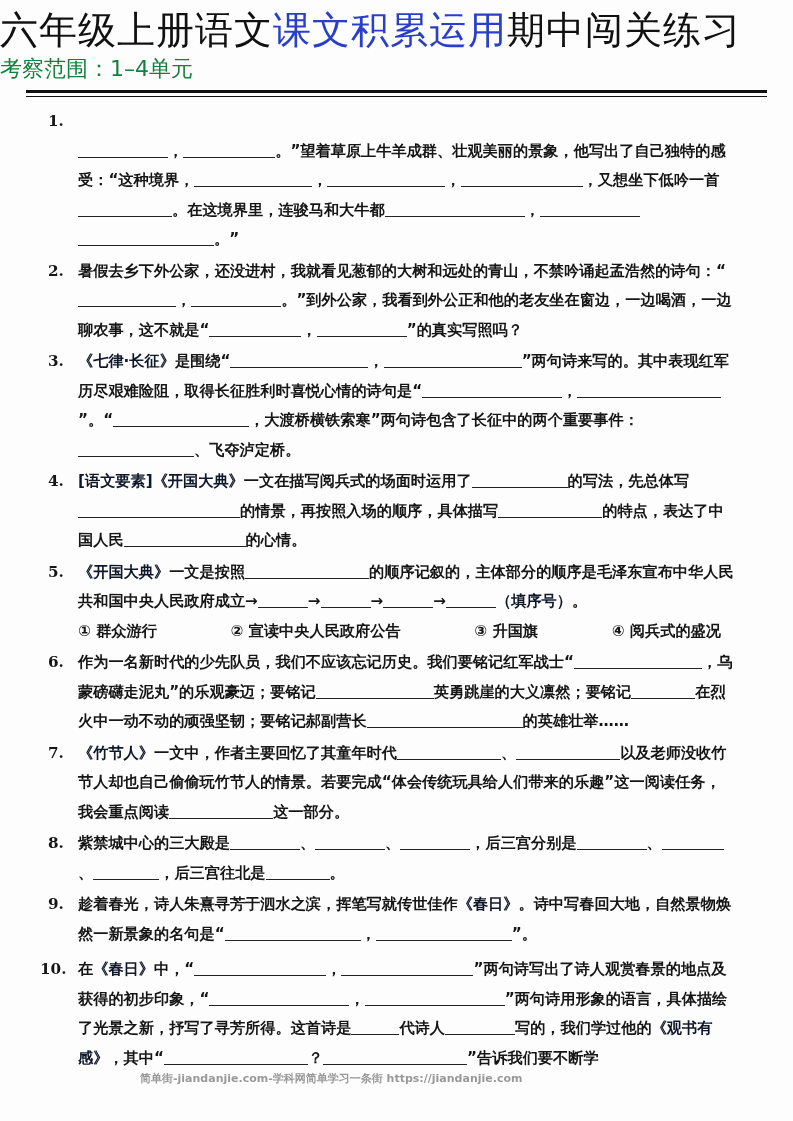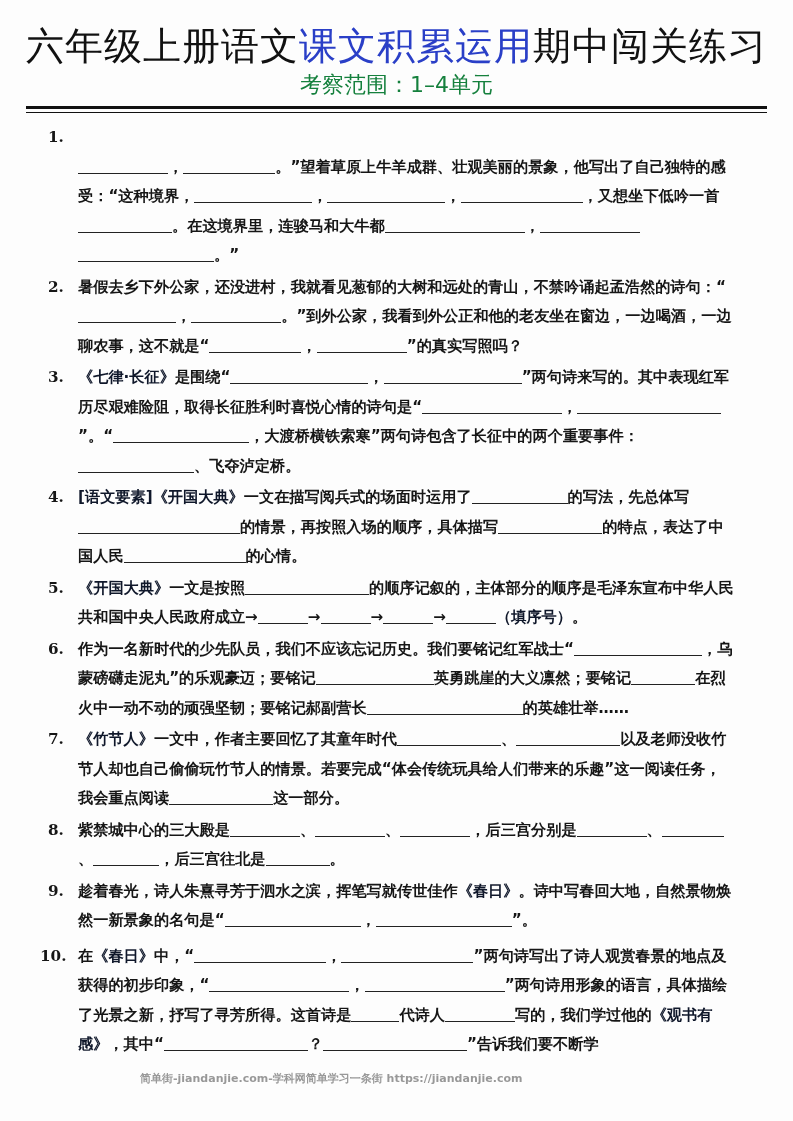--- a/index.html
+++ b/index.html
@@ -1,21 +1,21 @@
 <!DOCTYPE html>
 <html><head>
 <meta charset="utf-8">
 <style>
   html, body { margin: 0; padding: 0; }
   body {
     width: 793px; height: 1121px; background: #fdfdfd; overflow: hidden;
     font-family: "DejaVu Sans", "Liberation Sans", sans-serif; color: #161616;
     position: relative;
   }
-  .header { text-align: center; padding-top: 22px; }
+  .header { padding-top: 6px; }
   .title { font-size: 38px; line-height: 48px; letter-spacing: 1px; color: #111; font-weight: normal; }
   .title .hl { color: #2a3fc7; }
   .subtitle { font-size: 22px; color: #15803d; line-height: 30px; margin-top: 0; }
   .rule { margin: 6px 26px 0 26px; border-top: 3px solid #111; height: 3px; border-bottom: 1.5px solid #111; }
   .questions { padding: 10px 58px 0 48px; }
   .q { position: relative; padding-left: 30px; font-size: 15.2px; line-height: 29.5px; font-weight: bold; margin-bottom: 2px; }
   .q .num { position: absolute; left: 0; top: 0; font-family: "DejaVu Serif", "Liberation Serif", serif; font-weight: bold; }
   .q.q10 { padding-left: 30px; margin-top: 6px; }
   .q.q10 .num { left: -8px; }
   .red { color: #0f172a; }
@@ -54,20 +54,26 @@
   </div>
 
   <div class="q">
     <span class="num">4.</span>
     <span class="red">[语文要素]</span><span class="red">《开国大典》</span><span>一文在描写阅兵式的场面时运用了</span><span class="blank" style="width:96px"></span><span>的写法，先总体写</span><span class="blank" style="width:162px"></span><span>的情景，再按照入场的顺序，具体描写</span><span class="blank" style="width:104px"></span><span>的特点，表达了中国人民</span><span class="blank" style="width:122px"></span><span>的心情。</span>
   </div>
 
   <div class="q">
     <span class="num">5.</span>
     <span class="red">《开国大典》</span><span>一文是按照</span><span class="blank" style="width:124px"></span><span>的顺序记叙的，主体部分的顺序是毛泽东宣布中华人民共和国中央人民政府成立→</span><span class="blank" style="width:50px"></span><span>→</span><span class="blank" style="width:50px"></span><span>→</span><span class="blank" style="width:50px"></span><span>→</span><span class="blank" style="width:50px"></span><span class="red">（填序号）</span><span>。</span>
+    <div class="options">
+      <span>① 群众游行</span>
+      <span>② 宣读中央人民政府公告</span>
+      <span>③ 升国旗</span>
+      <span>④ 阅兵式的盛况</span>
+    </div>
   </div>
 
   <div class="q">
     <span class="num">6.</span>
     <span>作为一名新时代的少先队员，我们不应该忘记历史。我们要铭记红军战士“</span><span class="blank" style="width:80px"></span><span class="blank" style="width:48px"></span><span>，乌蒙磅礴走泥丸”的乐观豪迈；要铭记</span><span class="blank" style="width:118px"></span><span>英勇跳崖的大义凛然；要铭记</span><span class="blank" style="width:64px"></span><span>在烈火中一动不动的顽强坚韧；要铭记郝副营长</span><span class="blank" style="width:156px"></span><span>的英雄壮举……</span>
   </div>
 
   <div class="q">
     <span class="num">7.</span>
     <span class="red">《竹节人》</span><span>一文中，作者主要回忆了其童年时代</span><span class="blank" style="width:104px"></span><span>、</span><span class="blank" style="width:104px"></span><span>以及老师没收竹节人却也自己偷偷玩竹节人的情景。若要完成“体会传统玩具给人们带来的乐趣”这一阅读任务，我会重点阅读</span><span class="blank" style="width:104px"></span><span>这一部分。</span>

